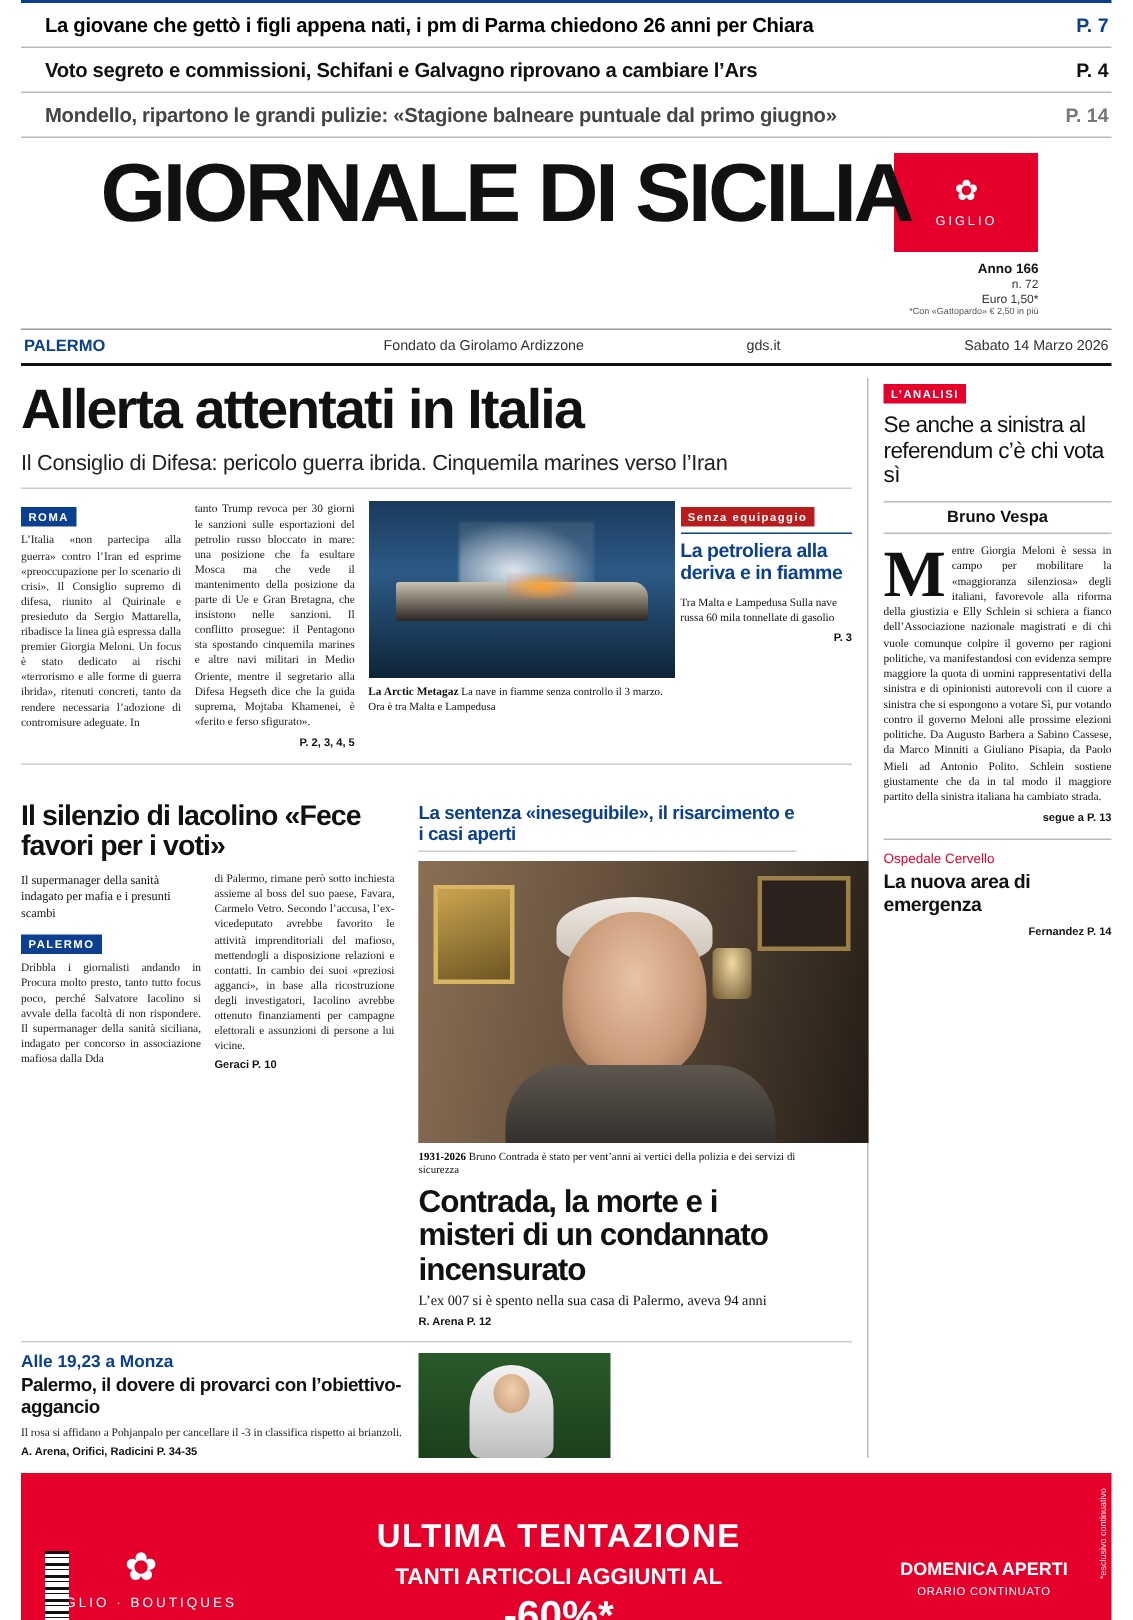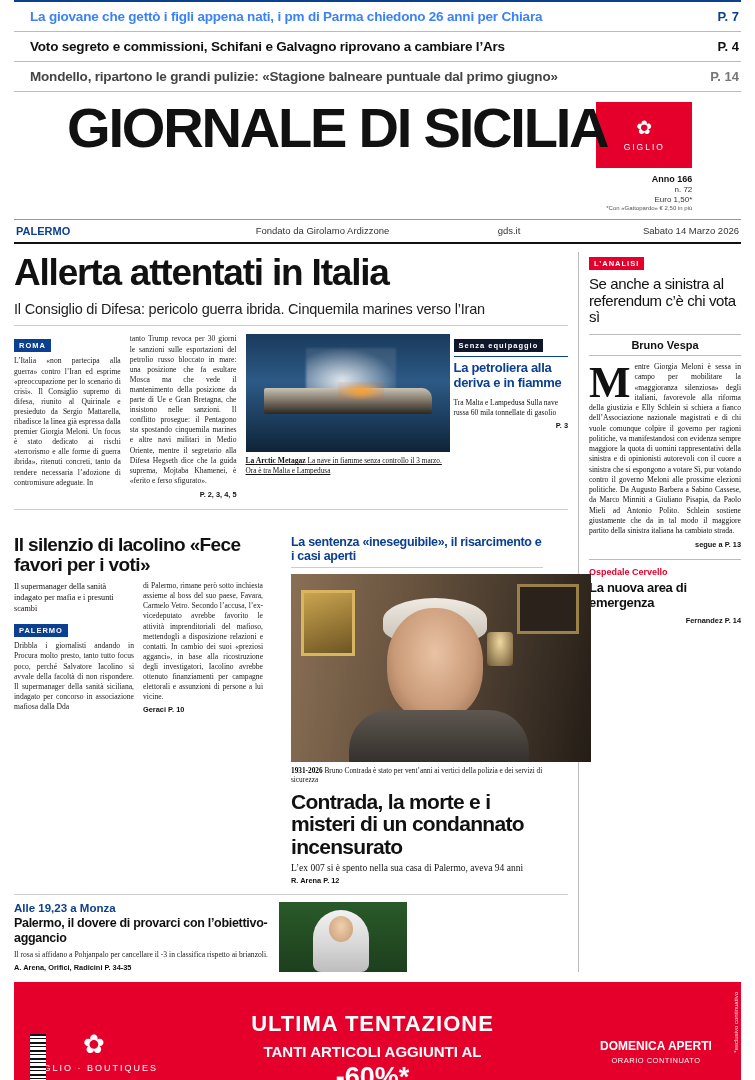--- a/index.html
+++ b/index.html
@@ -15,21 +15,21 @@
 
   
   .strap { border-top:2px solid #0b3f8f; }
   .strap-row {
     display:flex; align-items:center; justify-content:space-between;
     border-bottom:1px solid #bbb;
     padding:7px 2px 7px 16px;
   }
   .strap-row:first-child { border-top:none; }
   .strap-text { font-weight:bold; font-size:13.5px; letter-spacing:-0.2px; }
-  .strap-1 .strap-text { color:#3b82f6; }
+  .strap-1 .strap-text { color:#000000; }
   .strap-2 .strap-text { color:#111; }
   .strap-3 .strap-text { color:#444; }
   .strap-page { font-weight:bold; font-size:13px; white-space:nowrap; padding-left:10px; }
   .strap-1 .strap-page { color:#0b3f8f; }
   .strap-2 .strap-page { color:#111; }
   .strap-3 .strap-page { color:#777; }
 
   
   .masthead { display:flex; align-items:flex-start; justify-content:center; padding:10px 0 0 0; }
   .logo {
@@ -83,28 +83,28 @@
   }
 
   
   .lead { display:flex; gap:9px; }
   .lead-col { width:110px; }
   .kicker {
     display:inline-block; background:#0b3f8f; color:#fff;
     font-size:7.5px; font-weight:bold; letter-spacing:1px;
     padding:2px 5px; margin-bottom:4px;
   }
-  .kicker.red { background:#0f172a; }
+  .kicker.red { background:#b91c1c; }
   .body-text {
     font-size:7.6px; line-height:1.33; text-align:justify; color:#1a1a1a;
     font-family:"Liberation Serif", serif;
   }
   .refs { font-size:7.4px; font-weight:bold; text-align:right; margin-top:4px; }
 
-  .photo-wrap { width:199px;text-decoration:underline; }
+  .photo-wrap { width:199px; }
   .photo {
     width:204px; height:118px;
     background:
       linear-gradient(180deg,#1a3a5c 0%,#2c5a86 40%,#1d3f60 70%,#0e2436 100%);
     position:relative; overflow:hidden;
   }
   .photo .ship {
     position:absolute; left:18px; top:54px; width:168px; height:26px;
     background:linear-gradient(180deg,#c9c3b4 0%,#6b6357 60%,#2a2722 100%);
     border-radius:2px 10px 2px 2px;
@@ -125,21 +125,21 @@
   .side-note .ttl {
     color:#0b3f8f; font-weight:bold; font-size:13px; line-height:1.1; letter-spacing:-0.3px;
     border-top:1px solid #0b3f8f; padding-top:4px;
   }
   .side-note .txt { font-size:7.5px; line-height:1.35; margin-top:8px; font-family:"Liberation Serif", serif; }
   .side-note .pg { font-size:7.4px; font-weight:bold; text-align:right; margin-top:3px; }
 
   
   .band2 { display:flex; gap:10px; margin-top:10px; border-top:1px solid #ccc; padding-top:25px; }
   .b2-left { width:255px; }
-  .b2-right { width:252px;margin-left:12px; }
+  .b2-right { width:252px; }
   .h2 { font-size:19px; font-weight:bold; line-height:1.06; letter-spacing:-0.6px; margin-bottom:6px; }
   .b2-cols { display:flex; gap:9px; }
   .b2-col { width:120px; }
   .lead-in { font-size:8.2px; line-height:1.35; font-family:"Liberation Serif", serif; margin-bottom:5px; }
   .byline { font-size:7.4px; font-weight:bold; text-align:left; margin-top:3px; }
 
   .strip-title {
     font-size:12.5px; font-weight:bold; color:#0b3f8f; letter-spacing:-0.3px;
     border-bottom:1px solid #ccc; padding-bottom:4px; margin-bottom:6px;
   }
@@ -185,21 +185,21 @@
     font-size:7.5px; font-weight:bold; letter-spacing:1px; padding:2px 5px;
   }
   .an-title { font-size:15px; line-height:1.12; letter-spacing:-0.4px; margin-top:6px; color:#111; }
   .an-author { font-size:11px; font-weight:bold; text-align:center; border-top:1px solid #bbb;
     border-bottom:1px solid #bbb; padding:4px 0; margin-top:8px; }
   .dropcap { font-size:44px; font-weight:bold; line-height:0.85; float:left; margin:2px 4px 0 0; }
   .an-body { font-size:7.6px; line-height:1.35; text-align:justify; margin-top:6px;
     font-family:"Liberation Serif", serif; }
   .an-more { font-size:7.4px; font-weight:bold; text-align:right; margin-top:4px; }
   .osp { margin-top:10px; border-top:1px solid #bbb; padding-top:7px; }
-  .osp .k { color:#e4002b; font-weight:bold; font-size:9px; }
+  .osp .k { color:#e4002b; font-weight:normal; font-size:9px; }
   .osp .t { font-size:13px; font-weight:bold; line-height:1.1; margin-top:4px; letter-spacing:-0.3px; }
   .osp .b { font-size:7.4px; font-weight:bold; text-align:right; margin-top:6px; }
 
   
   .ad { margin-top:10px; background:#e4002b; color:#fff; position:relative;
     height:140px; display:flex; align-items:center; }
   .ad-logo { width:160px; text-align:center; }
   .ad-logo .mark { font-size:26px; line-height:1; }
   .ad-logo .nm { font-size:9px; letter-spacing:2px; margin-top:6px; }
   .ad-center { flex:1; text-align:center; }

